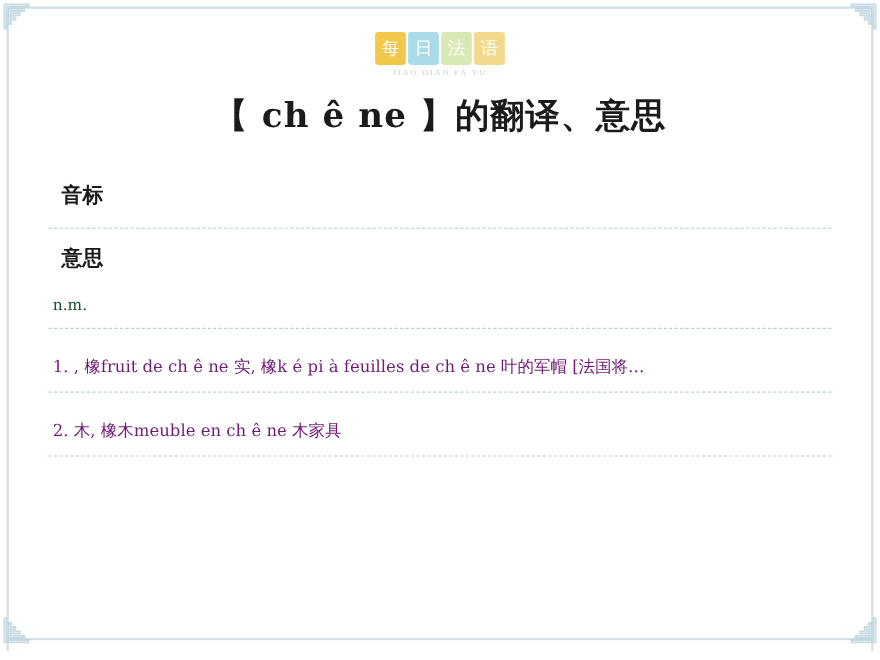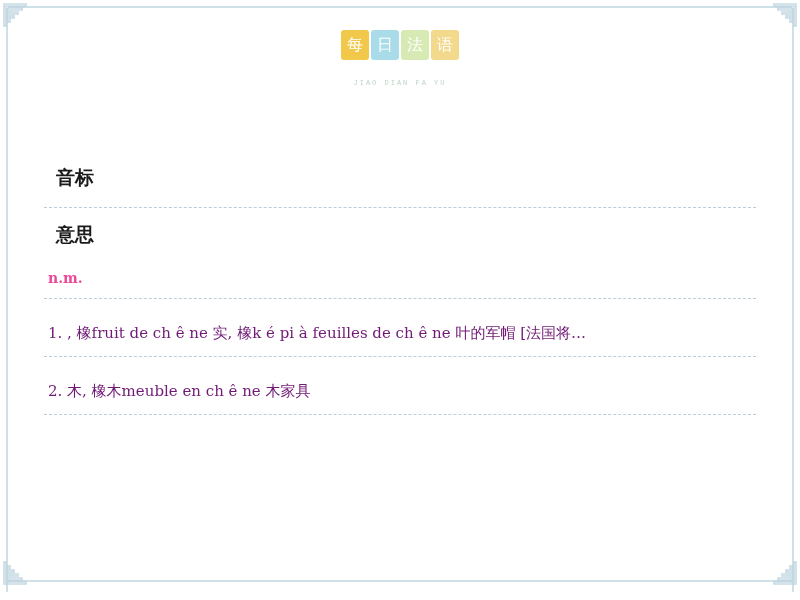--- a/index.html
+++ b/index.html
@@ -62,22 +62,22 @@
     margin: 0 1px;
     border-radius: 3px;
     font-family: "DejaVu Sans", sans-serif;
     font-size: 16px;
     line-height: 30px;
     text-align: center;
     color: #ffffff;
     vertical-align: top;
   }
   .logo-caption {
-    margin-top: 19px;
-    font-family: Liberation Mono, monospace;
+    margin-top: 3px;
+    font-family: Liberation Serif, serif;
     font-size: 7px;
     letter-spacing: 2px;
     color: #bcd3c4;
   }
 
   
   .title {
     position: absolute;
     left: 0; right: 0;
     top: 84px;
@@ -109,23 +109,23 @@
     color: #3a3a3a;
     padding: 0 4px 14px 4px;
   }
   .divider {
     border-bottom: 1px dashed #b9cfd8;
     height: 0;
     margin: 0 0 14px 0;
   }
   .pos {
     font-family: "DejaVu Serif", serif;
-    font-weight: bold;
+    font-weight: normal;
     font-size: 14px;
-    color: #ec4899;
+    color: #14532d;
     padding: 6px 4px 12px 4px;
   }
   .sense {
     font-family: "DejaVu Serif", serif;
     font-size: 15px;
     color: #701a75;
     padding: 10px 4px 12px 4px;
     line-height: 1.4;
     white-space: nowrap;
     overflow: hidden;
@@ -178,20 +178,21 @@
       </svg>
   </div>
 
   <div class="logo-wrap">
     <div class="logo-blocks">
       <span class="blk" style="background:#f2c84b">每</span><span class="blk" style="background:#a9dce8">日</span><span class="blk" style="background:#d8eab4">法</span><span class="blk" style="background:#f2d98b">语</span>
     </div>
     <div class="logo-caption">JIAO DIAN FA YU</div>
   </div>
 
+  <div class="title">【 ch ê ne 】的翻译、意思</div>
 
   <div class="content">
 
     <div class="section-head">音标</div>
     <div class="divider"></div>
 
     <div class="section-head">意思</div>
     <div class="pos">n.m.</div>
     <div class="divider"></div>
 

